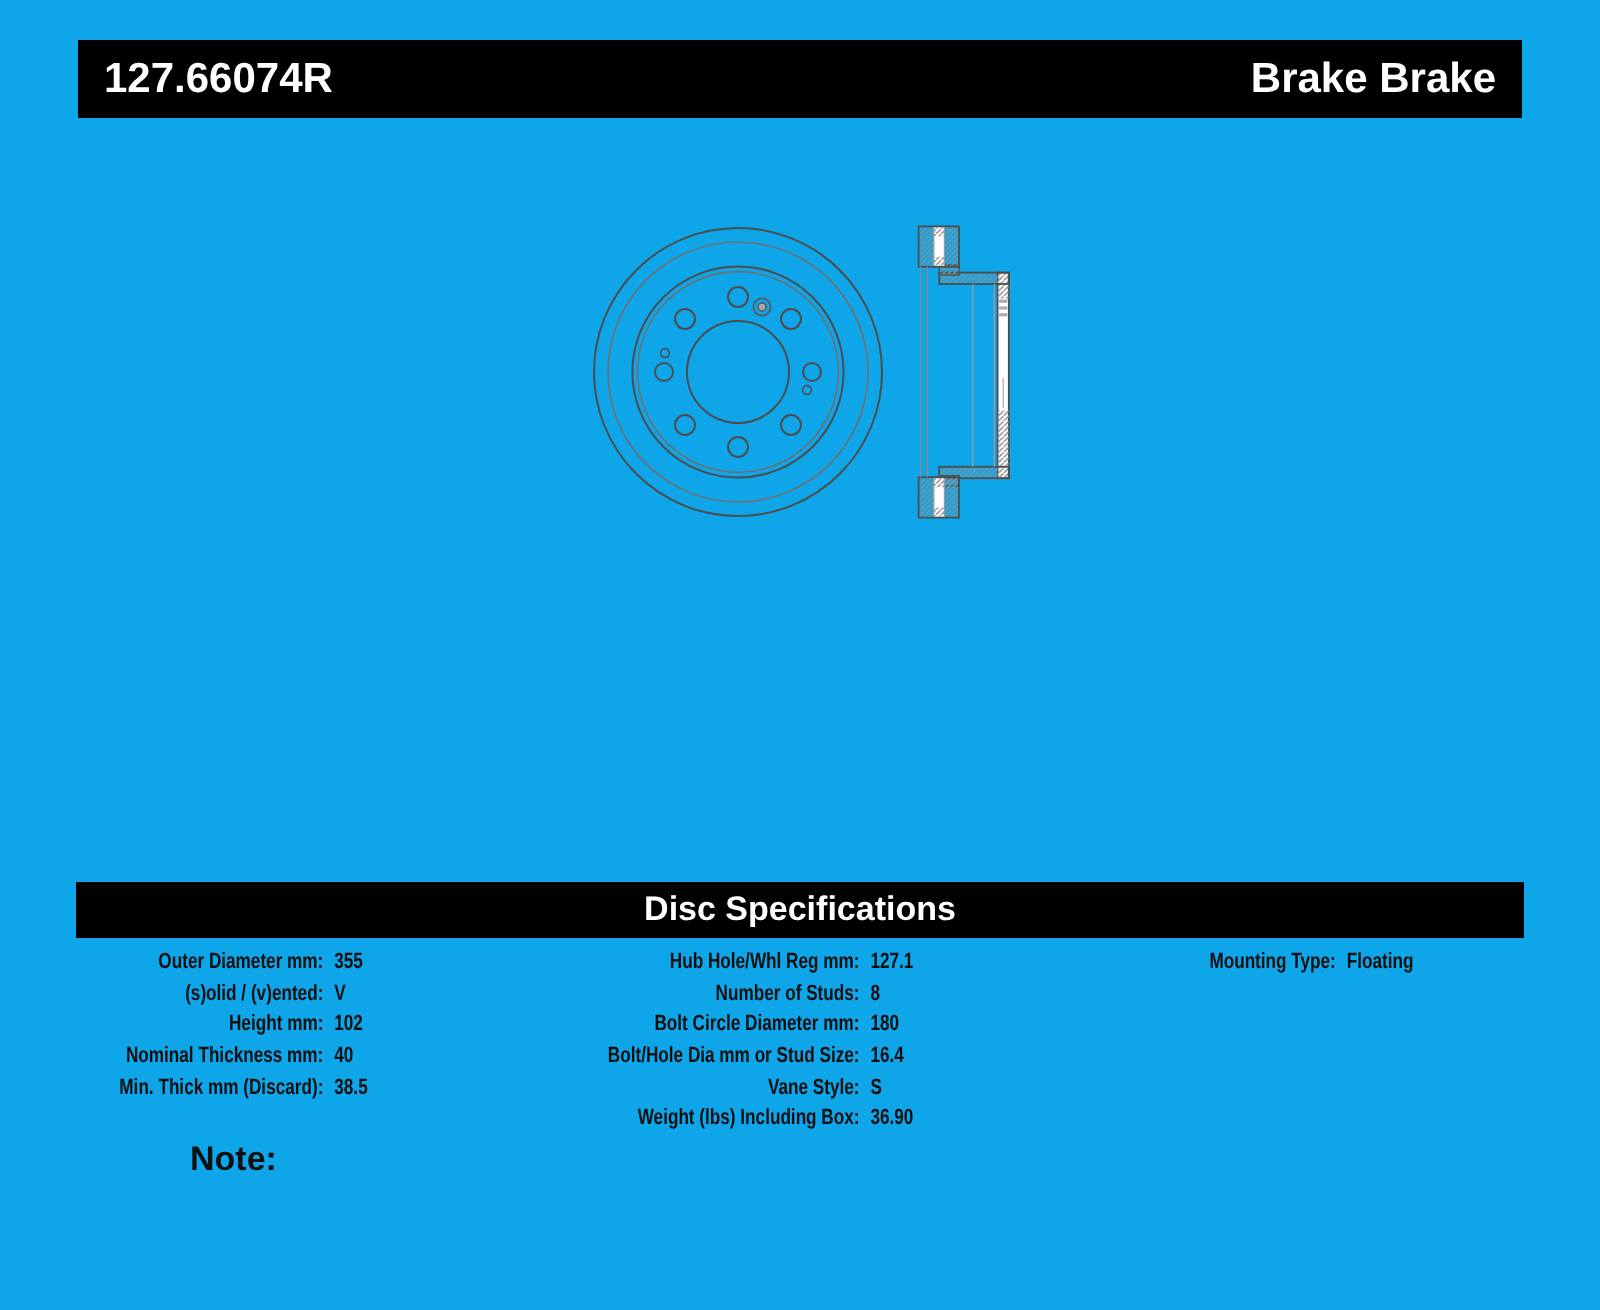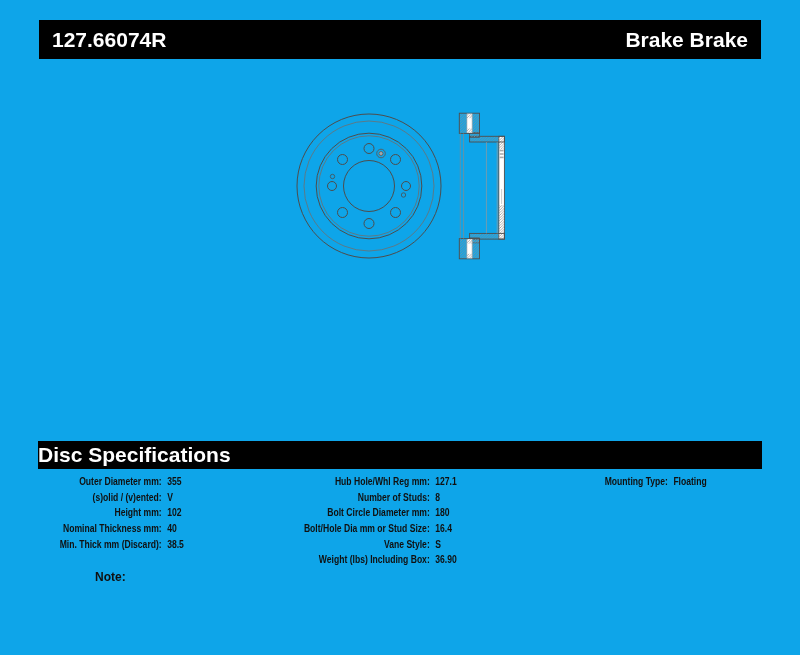--- a/index.html
+++ b/index.html
@@ -7,35 +7,35 @@
     position:relative;width:800px;height:655px;background:#0ea5e9;overflow:hidden;
     font-family:"Liberation Sans", sans-serif;color:#101010;
   }
   .topbar{
     position:absolute;left:39px;top:20px;width:722px;height:39px;background:#000000;
     color:#ffffff;display:flex;justify-content:space-between;align-items:center;
     padding:0 13px;box-sizing:border-box;font-weight:bold;font-size:21px;letter-spacing:0;
   }
   .specbar{
     position:absolute;left:38px;top:441px;width:724px;height:28px;background:#000000;
-    color:#ffffff;display:flex;align-items:center;
-    font-weight:bold;font-size:21px;
+    color:#ffffff;display:flex;justify-content:center;align-items:center;
+    font-weight:bold;font-size:17px;
   }
   .diagram{position:absolute;left:285px;top:105px;width:230px;height:165px;}
   .col{
     position:absolute;top:474px;font-weight:bold;font-size:11px;line-height:15.66px;
     transform:scaleX(0.78);transform-origin:left top;white-space:nowrap;
   }
   .col1{left:40px;}  .col1 .lbl{width:156px;}
   .col2{left:280px;} .col2 .lbl{width:192px;}
   .col3{left:540px;} .col3 .lbl{width:164px;}
   .lbl{display:inline-block;text-align:right;}
   .val{padding-left:7px;}
   .note{
-    position:absolute;left:95px;top:570px;font-weight:bold;font-size:12px;
+    position:absolute;left:95px;top:570px;font-weight:bold;font-size:17px;
   }
 </style>
 </head>
 <body>
 
 <div class="page">
 
   <div class="topbar">
     <span>127.66074R</span>
     <span>Brake Brake</span>

